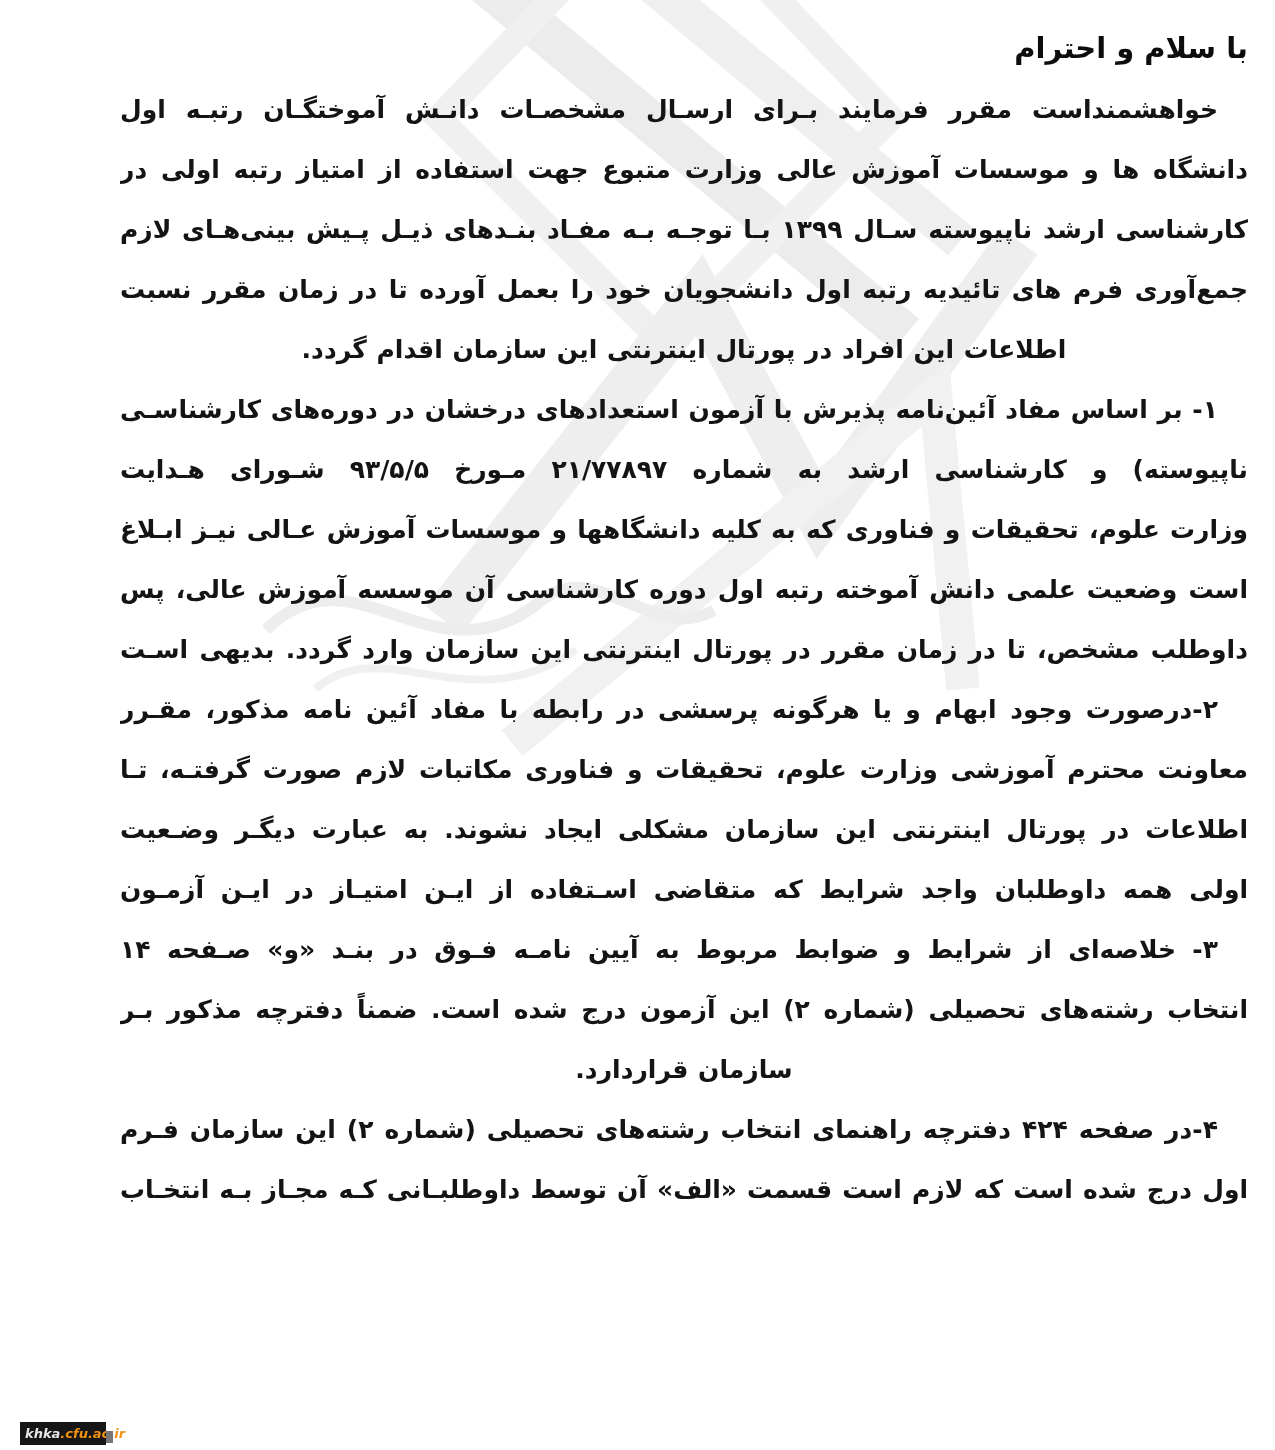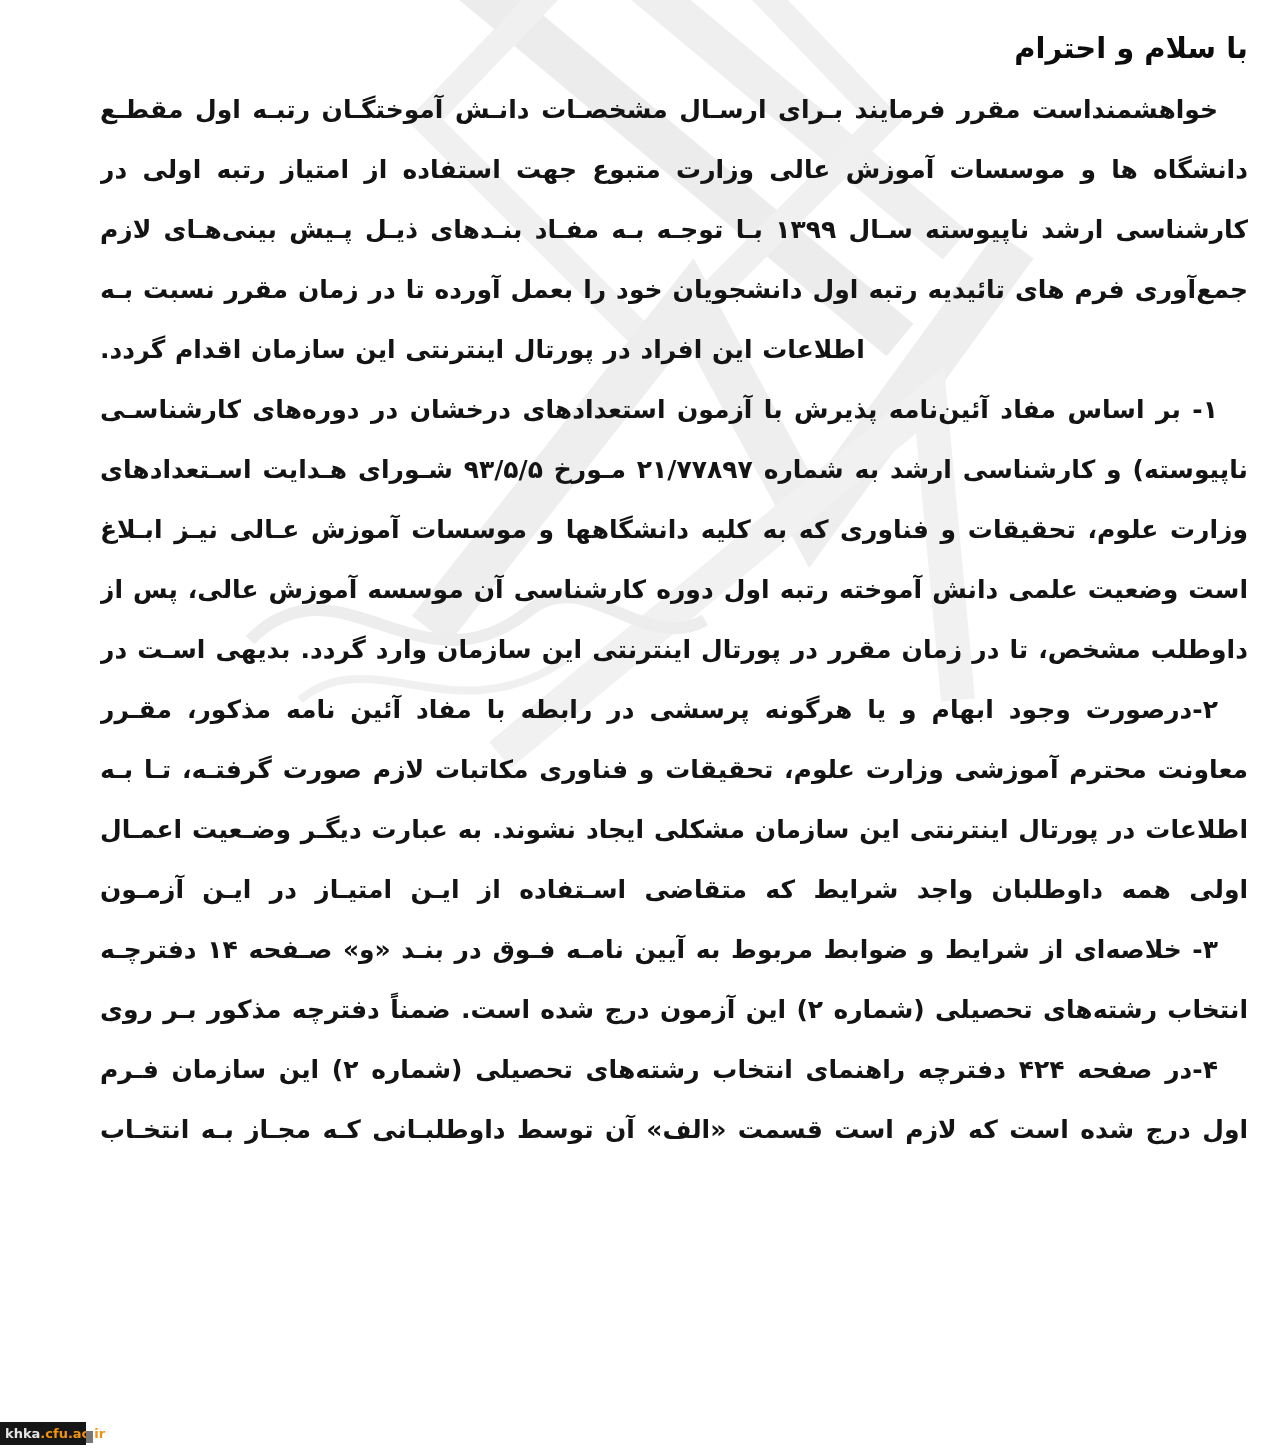--- a/index.html
+++ b/index.html
@@ -4,21 +4,21 @@
 <style>
   html, body { margin: 0; padding: 0; }
   body {
     width: 1275px;
     height: 1450px;
     background: #ffffff;
     position: relative;
     overflow: hidden;
     font-family: "DejaVu Sans", sans-serif;
   }
-  .page { position: absolute; inset: 0; }
+  .page { position: absolute; inset: 0; margin-left: 20px; }
 
   
   .watermark-layer {
     position: absolute;
     inset: 0;
     z-index: 0;
     pointer-events: none;
   }
 
   
@@ -41,37 +41,38 @@
   }
   .line {
     font-size: 25px;
     font-weight: bold;
     line-height: 60px;
     height: 60px;
     overflow: hidden;
     word-spacing: 1px;
   }
   .j { text-align: justify; text-align-last: justify; }
-  .last { text-align: left; }
+  .last { text-align: center; }
   .indent { padding-right: 30px; }
 
   
   .site-badge {
     position: absolute;
     left: 0;
     top: 1422px;
     height: 23px;
     width: 86px;
     background: #161616;
     z-index: 2;
     display: flex;
     align-items: center;
     padding: 0 3px 0 5px;
     box-sizing: border-box;
     direction: ltr;
+    font-style: italic;
     font-weight: bold;
     font-size: 13px;
     white-space: nowrap;
   }
   .badge-prefix { color: #e6e6e6; }
   .badge-suffix { color: #f2920f; }
   .badge-cap {
     position: absolute;
     right: -7px;
     bottom: 2px;
@@ -113,20 +114,21 @@
     <div class="line j">است وضعیت علمی دانش آموخته رتبه اول دوره کارشناسی آن موسسه آموزش عالی، پس از دریافت فـرم از</div>
     <div class="line j">داوطلب مشخص، تا در زمان مقرر در پورتال اینترنتی این سازمان وارد گردد. بدیهی اسـت در غیراینصـورت</div>
 
     <div class="line j indent">۲-درصورت وجود ابهام و یا هرگونه پرسشی در رابطه با مفاد آئین نامه مذکور، مقـرر فرماینـد بـا حـوزه</div>
     <div class="line j">معاونت محترم آموزشی وزارت علوم، تحقیقات و فناوری مکاتبات لازم صورت گرفتـه، تـا بـه هنگـام تکمیـل</div>
     <div class="line j">اطلاعات در پورتال اینترنتی این سازمان مشکلی ایجاد نشوند. به عبارت دیگـر وضـعیت اعمـال امتیـاز رتبـه</div>
     <div class="line j">اولی همه داوطلبان واجد شرایط که متقاضی اسـتفاده از ایـن امتیـاز در ایـن آزمـون می‌باشـند، مشـخص و</div>
 
     <div class="line j indent">۳- خلاصه‌ای از شرایط و ضوابط مربوط به آیین نامـه فـوق در بنـد  «و» صـفحه ۱۴ دفترچـه راهنمـای</div>
     <div class="line j">انتخاب رشته‌های تحصیلی (شماره ۲) این آزمون درج شده است. ضمناً دفترچه مذکور بـر روی سـایت ایـن</div>
+    <div class="line last">سازمان قراردارد.</div>
 
     <div class="line j indent">۴-در صفحه ۴۲۴ دفترچه راهنمای انتخاب رشته‌های تحصیلی (شماره ۲) این سازمان فـرم تاییـد رتبـه</div>
     <div class="line j">اول درج شده است که لازم است قسمت «الف» آن توسط داوطلبـانی کـه مجـاز بـه انتخـاب رشـته در ایـن</div>
   </div>
 
   <div class="site-badge">
     <span class="badge-prefix">khka</span>
     <span class="badge-suffix">.cfu.ac.ir</span>
     <span class="badge-cap"></span>
   </div>

